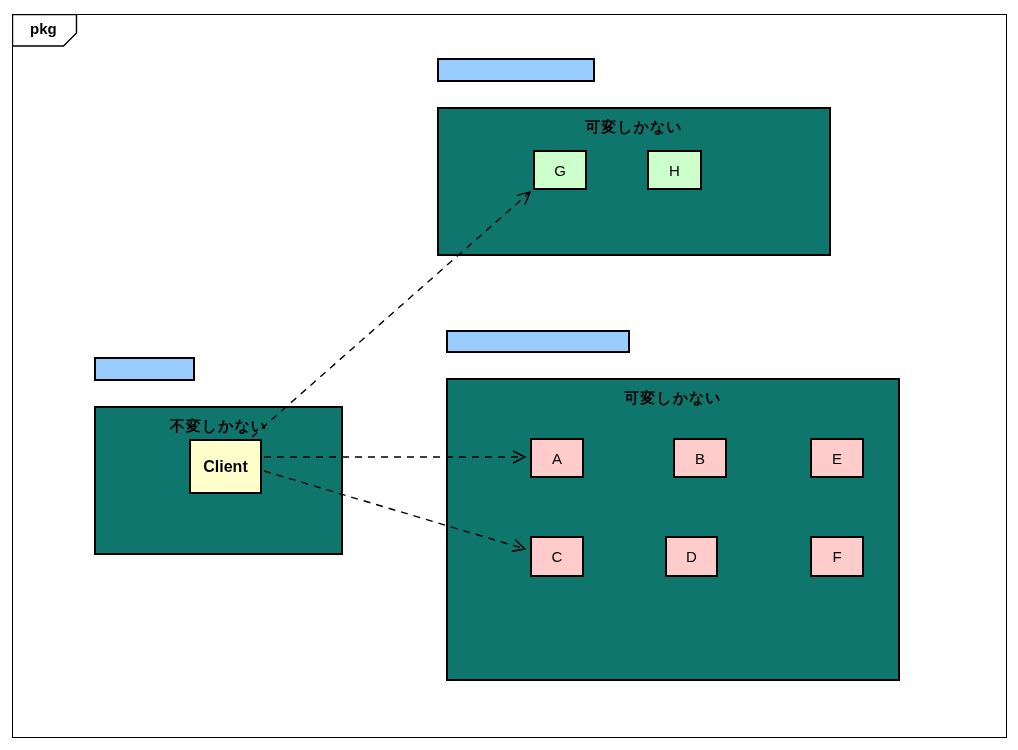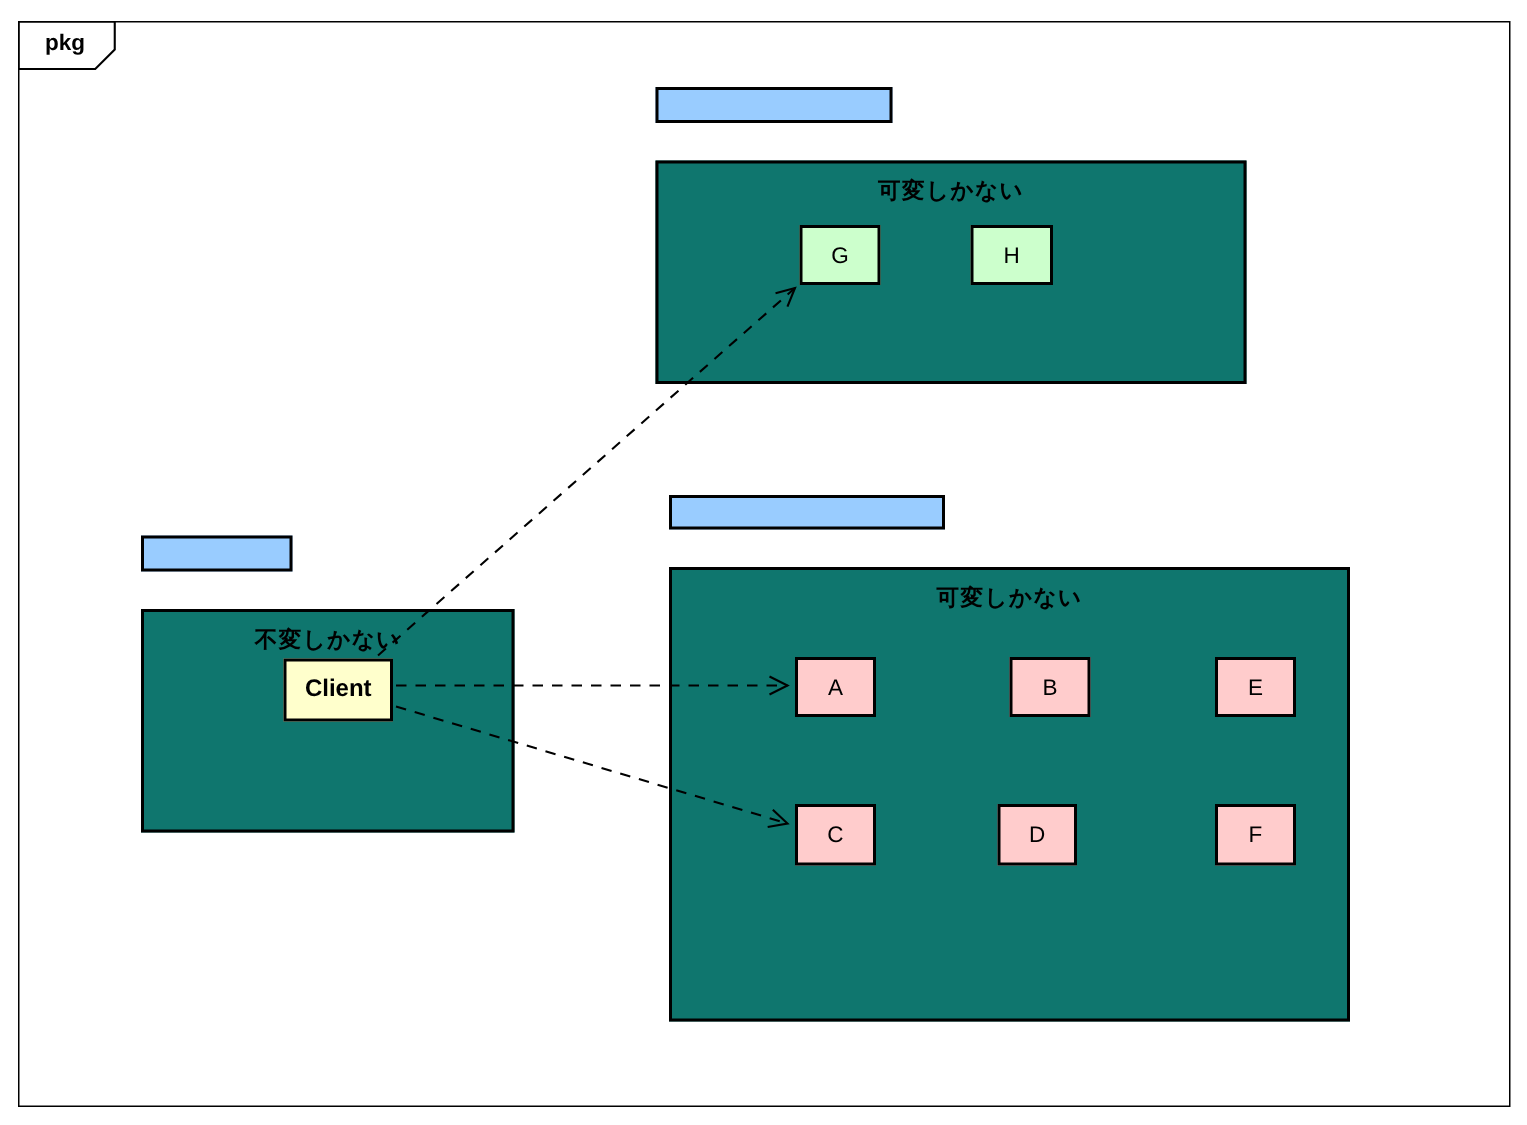--- a/index.html
+++ b/index.html
@@ -42,21 +42,21 @@
     position:absolute;border:2px solid #000;
     display:flex;align-items:center;justify-content:center;
     font-size:15px;
   }
   .green {background:#CCFFCC;}
   .pink  {background:#FFCCCC;}
   .yellow{background:#FFFFCC;font-weight:bold;font-size:16px;}
 
   .box-g{left:533px;top:150px;width:54px;height:40px;}
   .box-h{left:647px;top:150px;width:55px;height:40px;}
-  .box-client{left:189px;top:439px;width:73px;height:42px;}
+  .box-client{left:189px;top:439px;width:73px;height:55px;}
   .box-a{left:530px;top:438px;width:54px;height:40px;}
   .box-b{left:673px;top:438px;width:54px;height:40px;}
   .box-e{left:810px;top:438px;width:54px;height:40px;}
   .box-c{left:530px;top:536px;width:54px;height:41px;}
   .box-d{left:665px;top:536px;width:53px;height:41px;}
   .box-f{left:810px;top:536px;width:54px;height:41px;}
 
   .arrows{position:absolute;left:0;top:0;pointer-events:none;}
 </style>
 </head>

